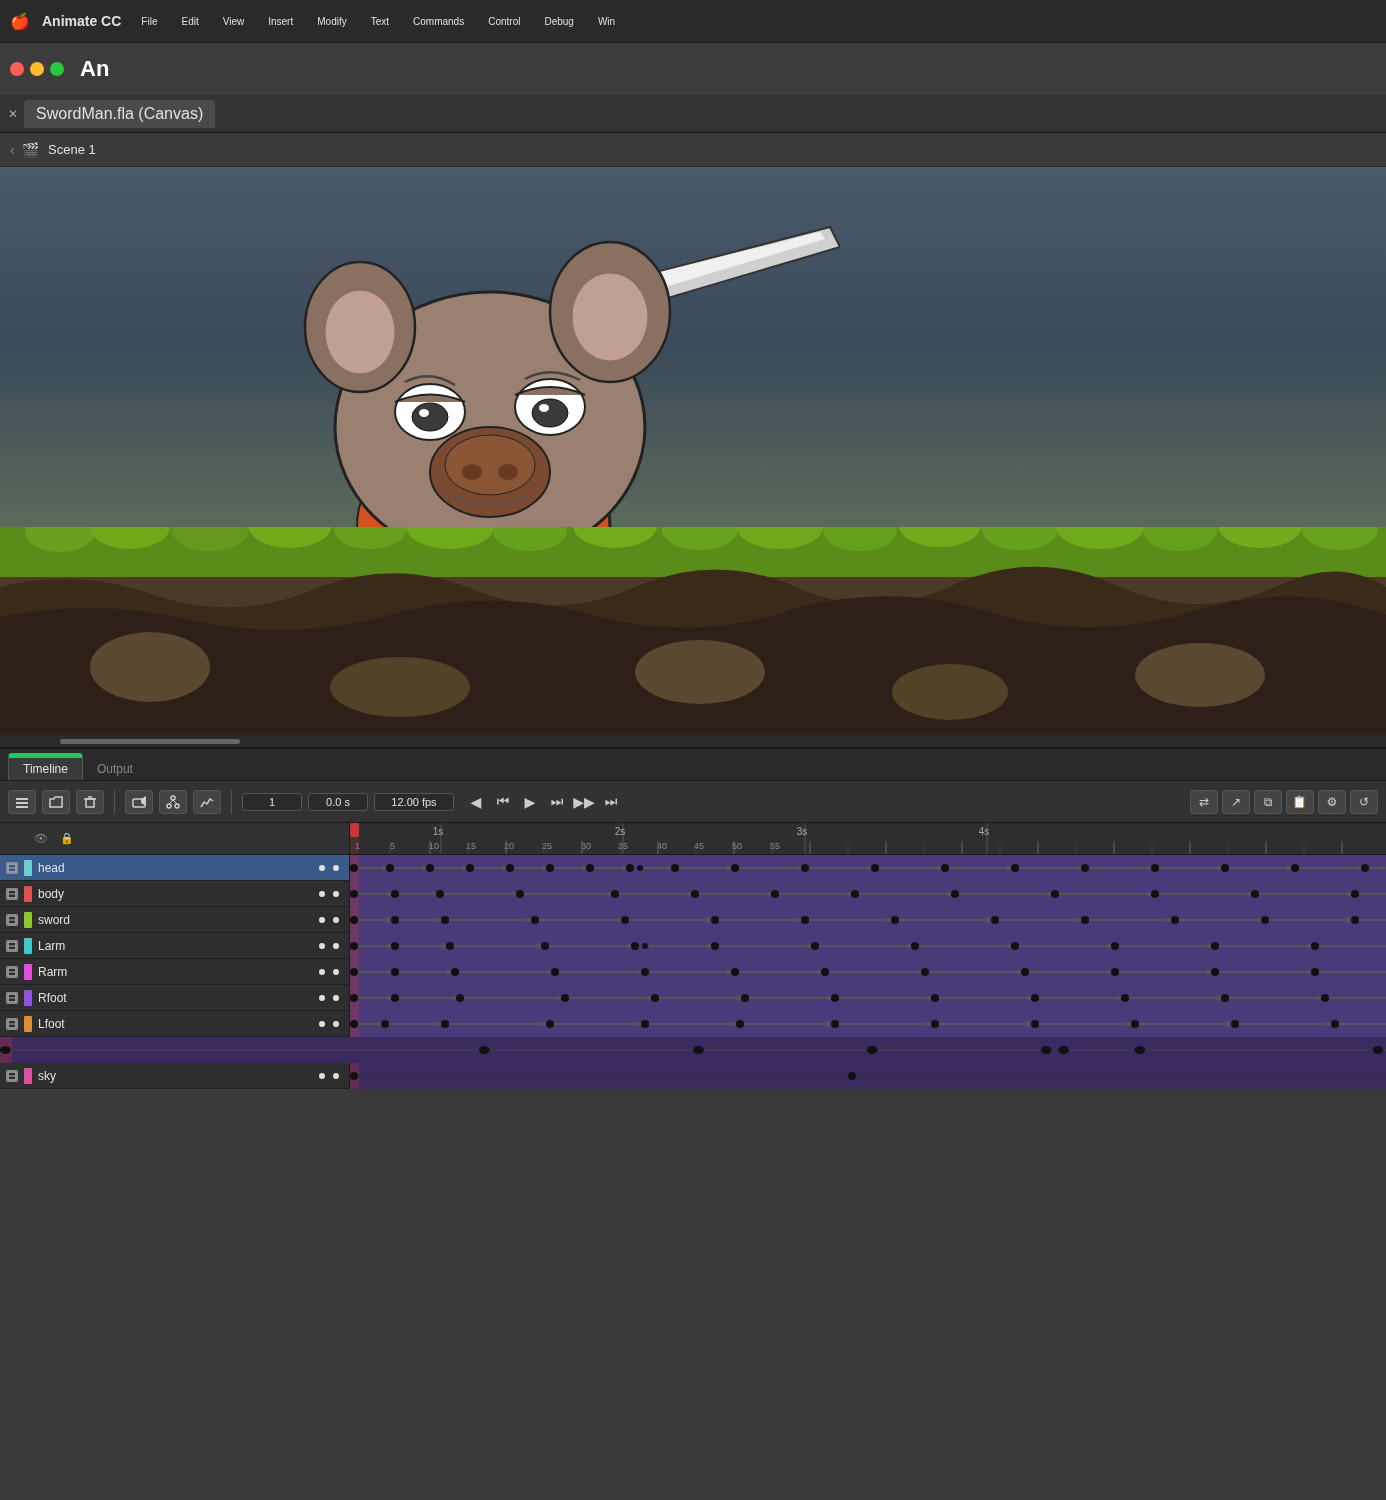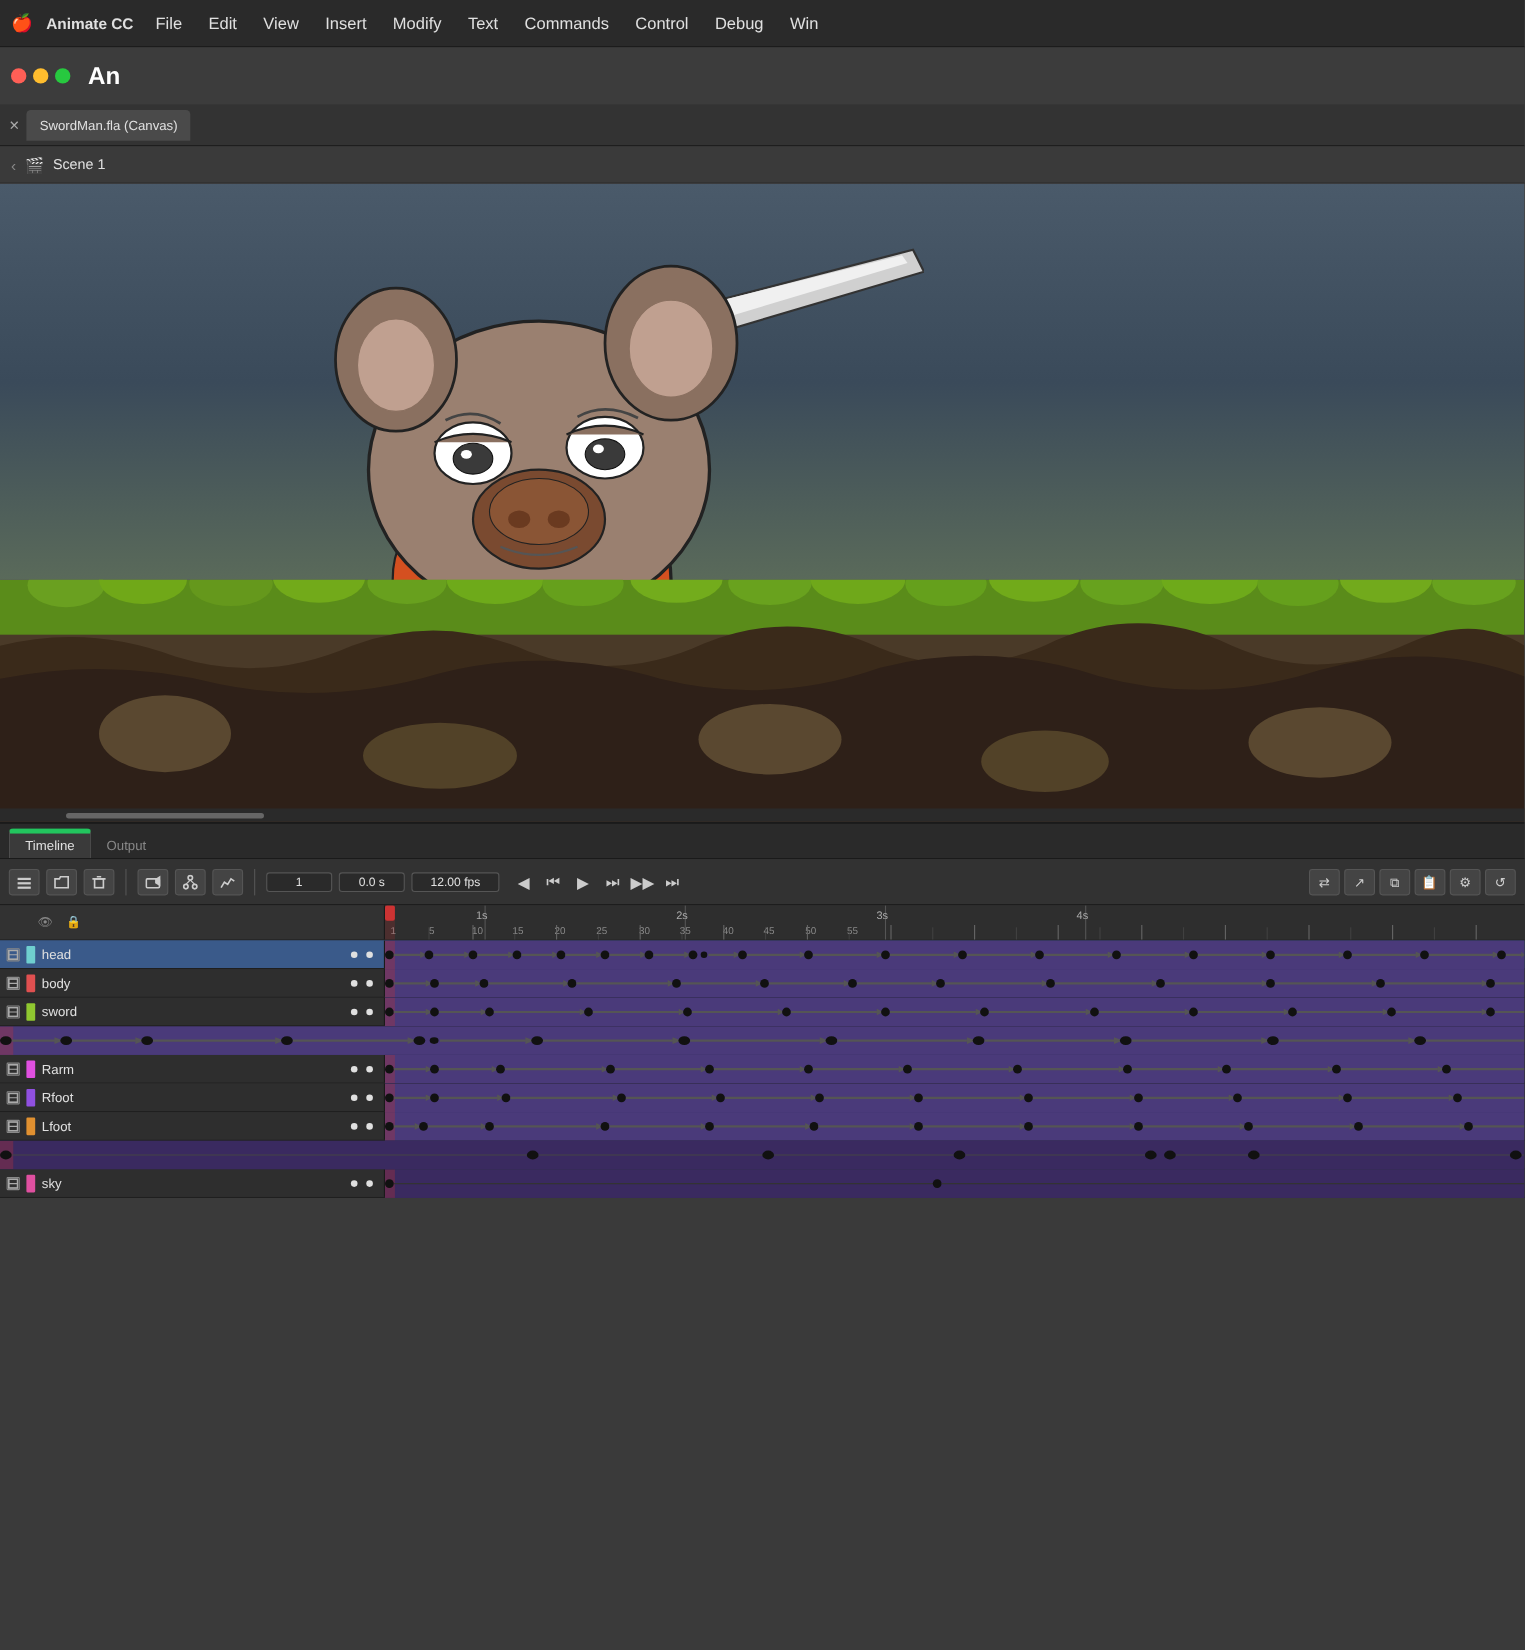--- a/index.html
+++ b/index.html
@@ -33,21 +33,21 @@
       font-size: 16px;
       color: #e0e0e0;
     }
     .menubar-app-name {
       font-size: 14px;
       font-weight: bold;
       color: #e0e0e0;
       margin-right: 6px;
     }
     .menubar-item {
-      font-size: 15px;
+      font-size: 10px;
       color: #e0e0e0;
       padding: 3px 10px;
       border-radius: 4px;
       cursor: pointer;
       white-space: nowrap;
     }
 
     
     .titlebar {
       width: 100%;
@@ -96,21 +96,21 @@
       cursor: pointer;
       margin-right: 6px;
     }
     .tab {
       height: 28px;
       background: #4a4a4a;
       border-radius: 4px 4px 0 0;
       padding: 0 12px;
       display: flex;
       align-items: center;
-      font-size: 12px;
+      font-size: 16px;
       color: #e0e0e0;
       cursor: pointer;
     }
 
     
     .breadcrumb {
       width: 100%;
       height: 34px;
       background: #3a3a3a;
       display: flex;
@@ -894,20 +894,34 @@
           <circle cx="915" cy="13" r="4" fill="#111"></circle>
           <line x1="919" y1="13" x2="1000" y2="13" stroke="#555" stroke-width="2"></line>
           <polygon points="997,10 1003,13 997,16" fill="#555"></polygon>
           <circle cx="1005" cy="13" r="4" fill="#111"></circle>
           <line x1="1009" y1="13" x2="1036" y2="13" stroke="#555" stroke-width="2"></line>
         </svg>
       </div>
     </div>
 
     <div class="tl-row">
+      <div class="tl-row-label">
+        <div class="tl-layer-icon">
+          <svg width="10" height="10" viewBox="0 0 10 10">
+              <rect x="1" y="1" width="8" height="8" fill="none" stroke="#aaa" stroke-width="1.5"></rect>
+              <line x1="1" y1="5" x2="9" y2="5" stroke="#aaa" stroke-width="1"></line>
+            </svg>
+        </div>
+        <div class="tl-layer-color" style="background:#40c8c8;"></div>
+        <span class="tl-layer-name">Larm</span>
+        <div class="tl-layer-vis-dots">
+          <div class="tl-dot active"></div>
+          <div class="tl-dot active"></div>
+        </div>
+      </div>
       <div class="tl-frames-row">
         <svg width="100%" height="26" viewBox="0 0 1036 26" preserveAspectRatio="none">
           <rect width="1036" height="26" fill="#4a3a7a"></rect>
           <rect x="0" y="0" width="9" height="26" fill="rgba(200,50,50,0.3)"></rect>
           <circle cx="4" cy="13" r="4" fill="#111"></circle>
           <line x1="8" y1="13" x2="40" y2="13" stroke="#555" stroke-width="2"></line>
           <polygon points="37,10 43,13 37,16" fill="#555"></polygon>
           <circle cx="45" cy="13" r="4" fill="#111"></circle>
           <line x1="49" y1="13" x2="95" y2="13" stroke="#555" stroke-width="2"></line>
           <polygon points="92,10 98,13 92,16" fill="#555"></polygon>

